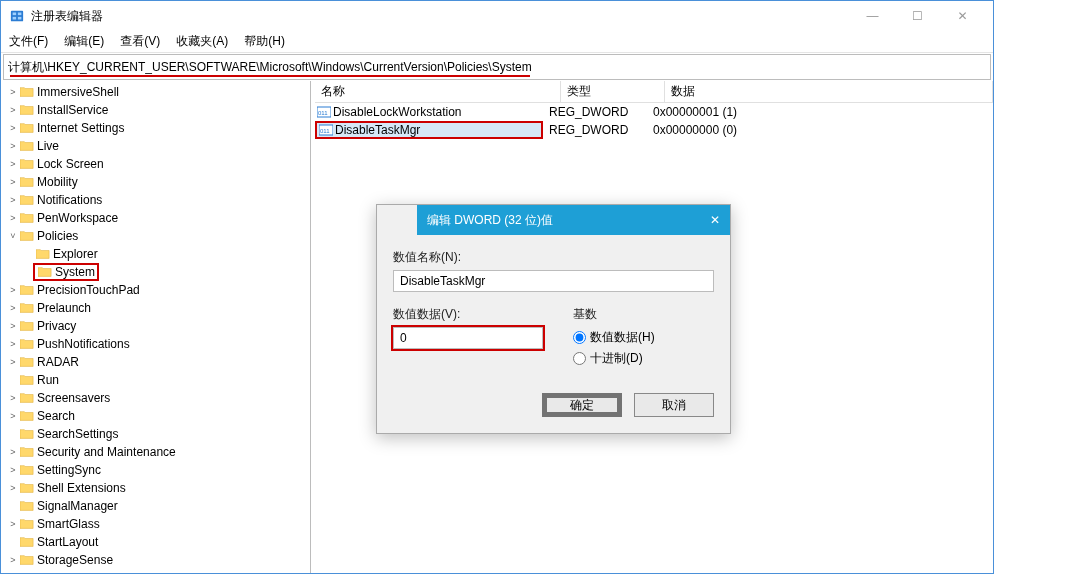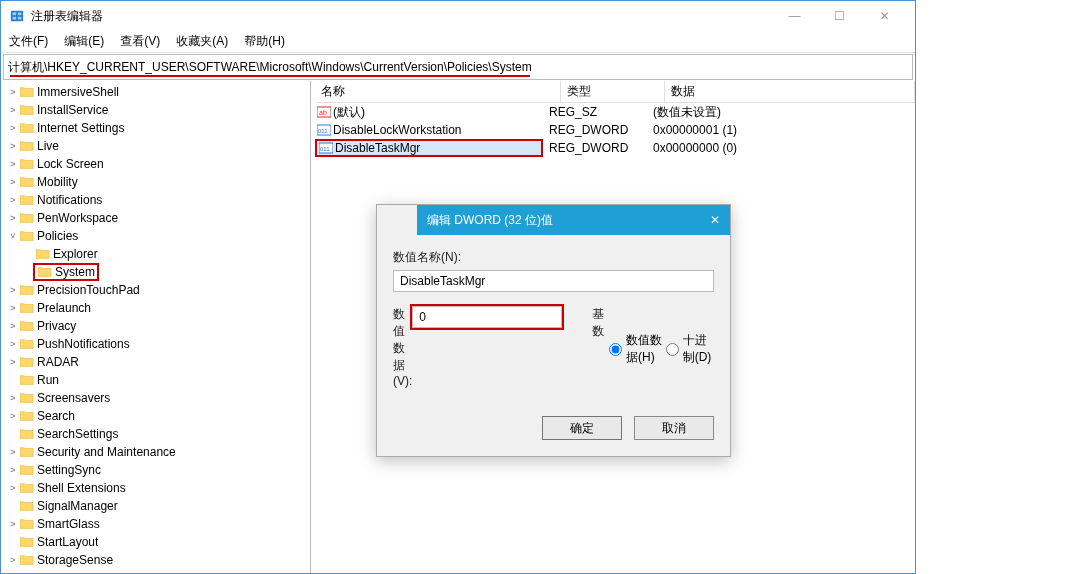--- a/index.html
+++ b/index.html
@@ -7,21 +7,21 @@
     font-family: "Microsoft YaHei", "Segoe UI", sans-serif;
     font-size: 12px;
     background: #fff;
     width: 1080px;
     height: 574px;
     overflow: hidden;
     position: relative;
     color: #000;
   }
   .window {
-    width: 916px;
+    width: 994px;
     height: 574px;
     border: 1px solid #4a90d9;
     display: flex;
     flex-direction: column;
     background: #fff;
   }
   .titlebar {
     height: 30px;
     display: flex;
     align-items: center;
@@ -172,21 +172,21 @@
   .dlg-label { margin-bottom:4px; color:#222; }
   .dlg-input-ro {
     border:1px solid #bcbcbc;
     background:#fff;
     height:22px;
     padding: 2px 6px;
     display:flex; align-items:center;
     margin-bottom: 14px;
   }
   .dlg-row { display:flex; gap: 30px; }
-  .dlg-col { display:flex; flex-direction:row; }
+  .dlg-col { display:flex; flex-direction:column; }
   .dlg-input-val {
     border:1px solid #bcbcbc;
     outline: 2px solid #c00;
     background:#fff;
     height:22px;
     width:150px;
     padding:2px 6px;
     font-family:inherit;
     font-size:12px;
   }
@@ -196,21 +196,21 @@
     gap: 12px;
     margin-top: 24px;
   }
   .dlg-btn {
     width: 80px; height:24px;
     background:#e9e9e9;
     border:1px solid #888;
     display:flex;align-items:center;justify-content:center;
     cursor:pointer;
   }
-  .dlg-btn.primary { border:1px solid #737373; }
+  .dlg-btn.primary { border:5px solid #737373; }
 </style>
 </head>
 <body>
 
 <div class="window">
 
   <div class="titlebar">
     <span class="app-icon">
       <svg viewBox="0 0 16 16">
           <rect x="1" y="2" width="14" height="12" fill="#2b7cd3" rx="1"></rect>
@@ -493,33 +493,20 @@
         </div>
       </div>
 
     <div class="listview">
       <div class="list-header">
         <div class="col col-name">名称</div>
         <div class="col col-type">类型</div>
         <div class="col col-data">数据</div>
       </div>
       <div class="list-rows" id="list-rows">
-          <div class="list-row">
-            <div class="cell-name">
-              <span class="icon">
-                <svg width="14" height="14" viewBox="0 0 14 14">
-                  <rect x="0" y="2" width="14" height="10" fill="#fff" stroke="#c33"></rect>
-                  <text x="2" y="10" font-size="7" fill="#c33" font-family="sans-serif">ab</text>
-                </svg>
-              </span>
-              <span>(默认)</span>
-            </div>
-            <div class="cell-type">REG_SZ</div>
-            <div class="cell-data">(数值未设置)</div>
-          </div>
           <div class="list-row">
             <div class="cell-name">
               <span class="icon">
                 <svg width="14" height="14" viewBox="0 0 14 14">
                   <rect x="0" y="2" width="14" height="10" fill="#fff" stroke="#2b7cd3"></rect>
                   <text x="1" y="10" font-size="6" fill="#2b7cd3" font-family="sans-serif">011</text>
                 </svg>
               </span>
               <span>DisableLockWorkstation</span>
             </div>

